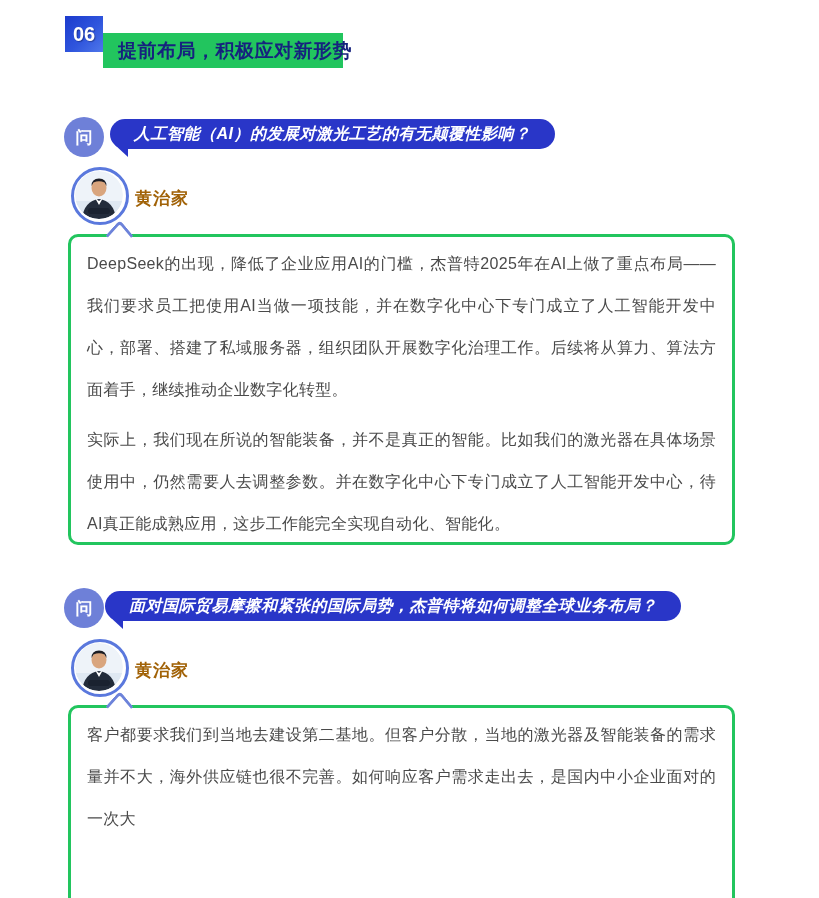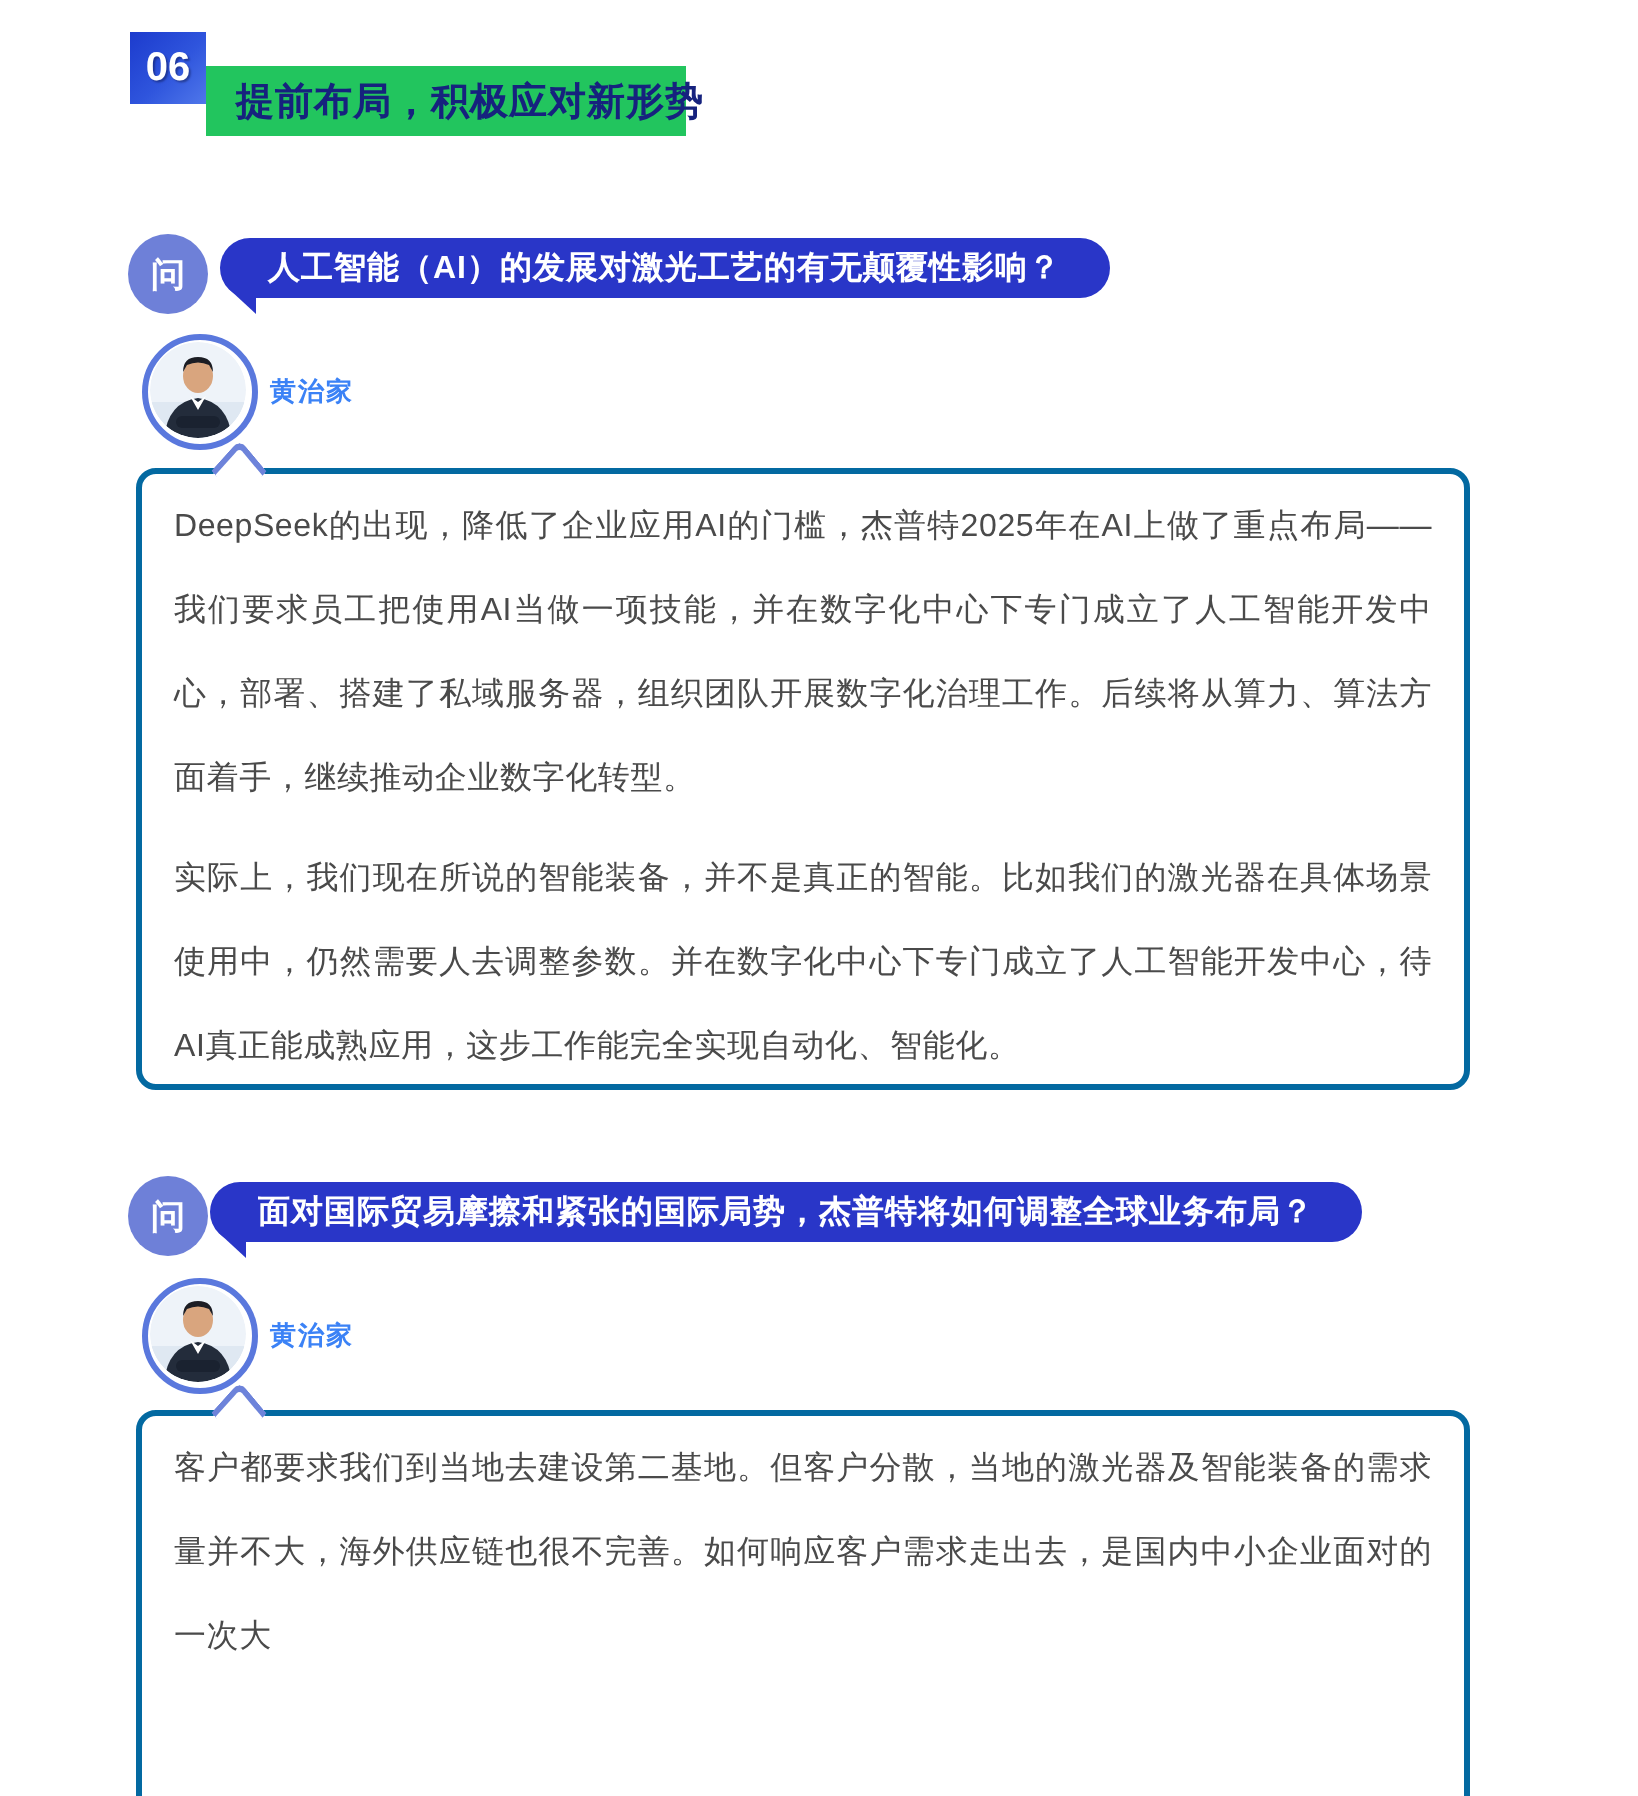--- a/index.html
+++ b/index.html
@@ -32,48 +32,49 @@
   .q-circle{
     position:absolute;width:40px;height:40px;border-radius:50%;
     background:#6e80d8;color:#fff;font-weight:bold;font-size:17px;
     display:flex;align-items:center;justify-content:center;
   }
   .q-pill{
     position:absolute;height:30px;border-radius:16px;
     background:#2936c8;color:#ffffff;font-weight:bold;font-size:16px;
     display:inline-flex;align-items:center;padding:0 24px;white-space:nowrap;
     letter-spacing:.5px;
+    font-style:italic;
   }
   .q-pill::after{
     content:"";position:absolute;left:5px;bottom:-8px;
     width:0;height:0;border-top:12px solid #2936c8;border-left:13px solid transparent;
   }
   .q1-circle{left:64px;top:117px;}
   .q1-pill{left:110px;top:119px;}
   .q2-circle{left:64px;top:588px;}
   .q2-pill{left:105px;top:591px;}
 
   
   .avatar{
     position:absolute;width:50px;height:50px;border-radius:50%;
     border:3px solid #5a78dd;background:#ffffff;padding:1px;
   }
   .avatar svg{display:block;border-radius:50%;}
   .speaker-name{
-    position:absolute;color:#3b82f6;font-weight:bold;font-size:13px;letter-spacing:1px;
+    position:absolute;color:#a16207;font-weight:bold;font-size:17px;letter-spacing:1px;
   }
   .av1{left:71px;top:167px;}
   .name1{left:135px;top:187px;}
   .av2{left:71px;top:639px;}
   .name2{left:135px;top:659px;}
 
   
   .bubble{
     position:absolute;left:68px;width:667px;box-sizing:border-box;
-    background:#ffffff;border:3px solid #0369a1;border-radius:10px;
+    background:#ffffff;border:3px solid #22c55e;border-radius:10px;
     padding:6px 16px 2px 16px;
   }
   .bubble::before{ 
     content:"";position:absolute;top:-12px;left:38px;width:18px;height:18px;
     background:#ffffff;border-left:3px solid #6d83da;border-top:3px solid #6d83da;
     transform:rotate(50deg) skewX(8deg);border-top-left-radius:5px;
   }
   .bubble p{
     margin:0;color:#4a4a4a;font-size:16px;line-height:42px;
     text-align:justify;letter-spacing:.3px;

